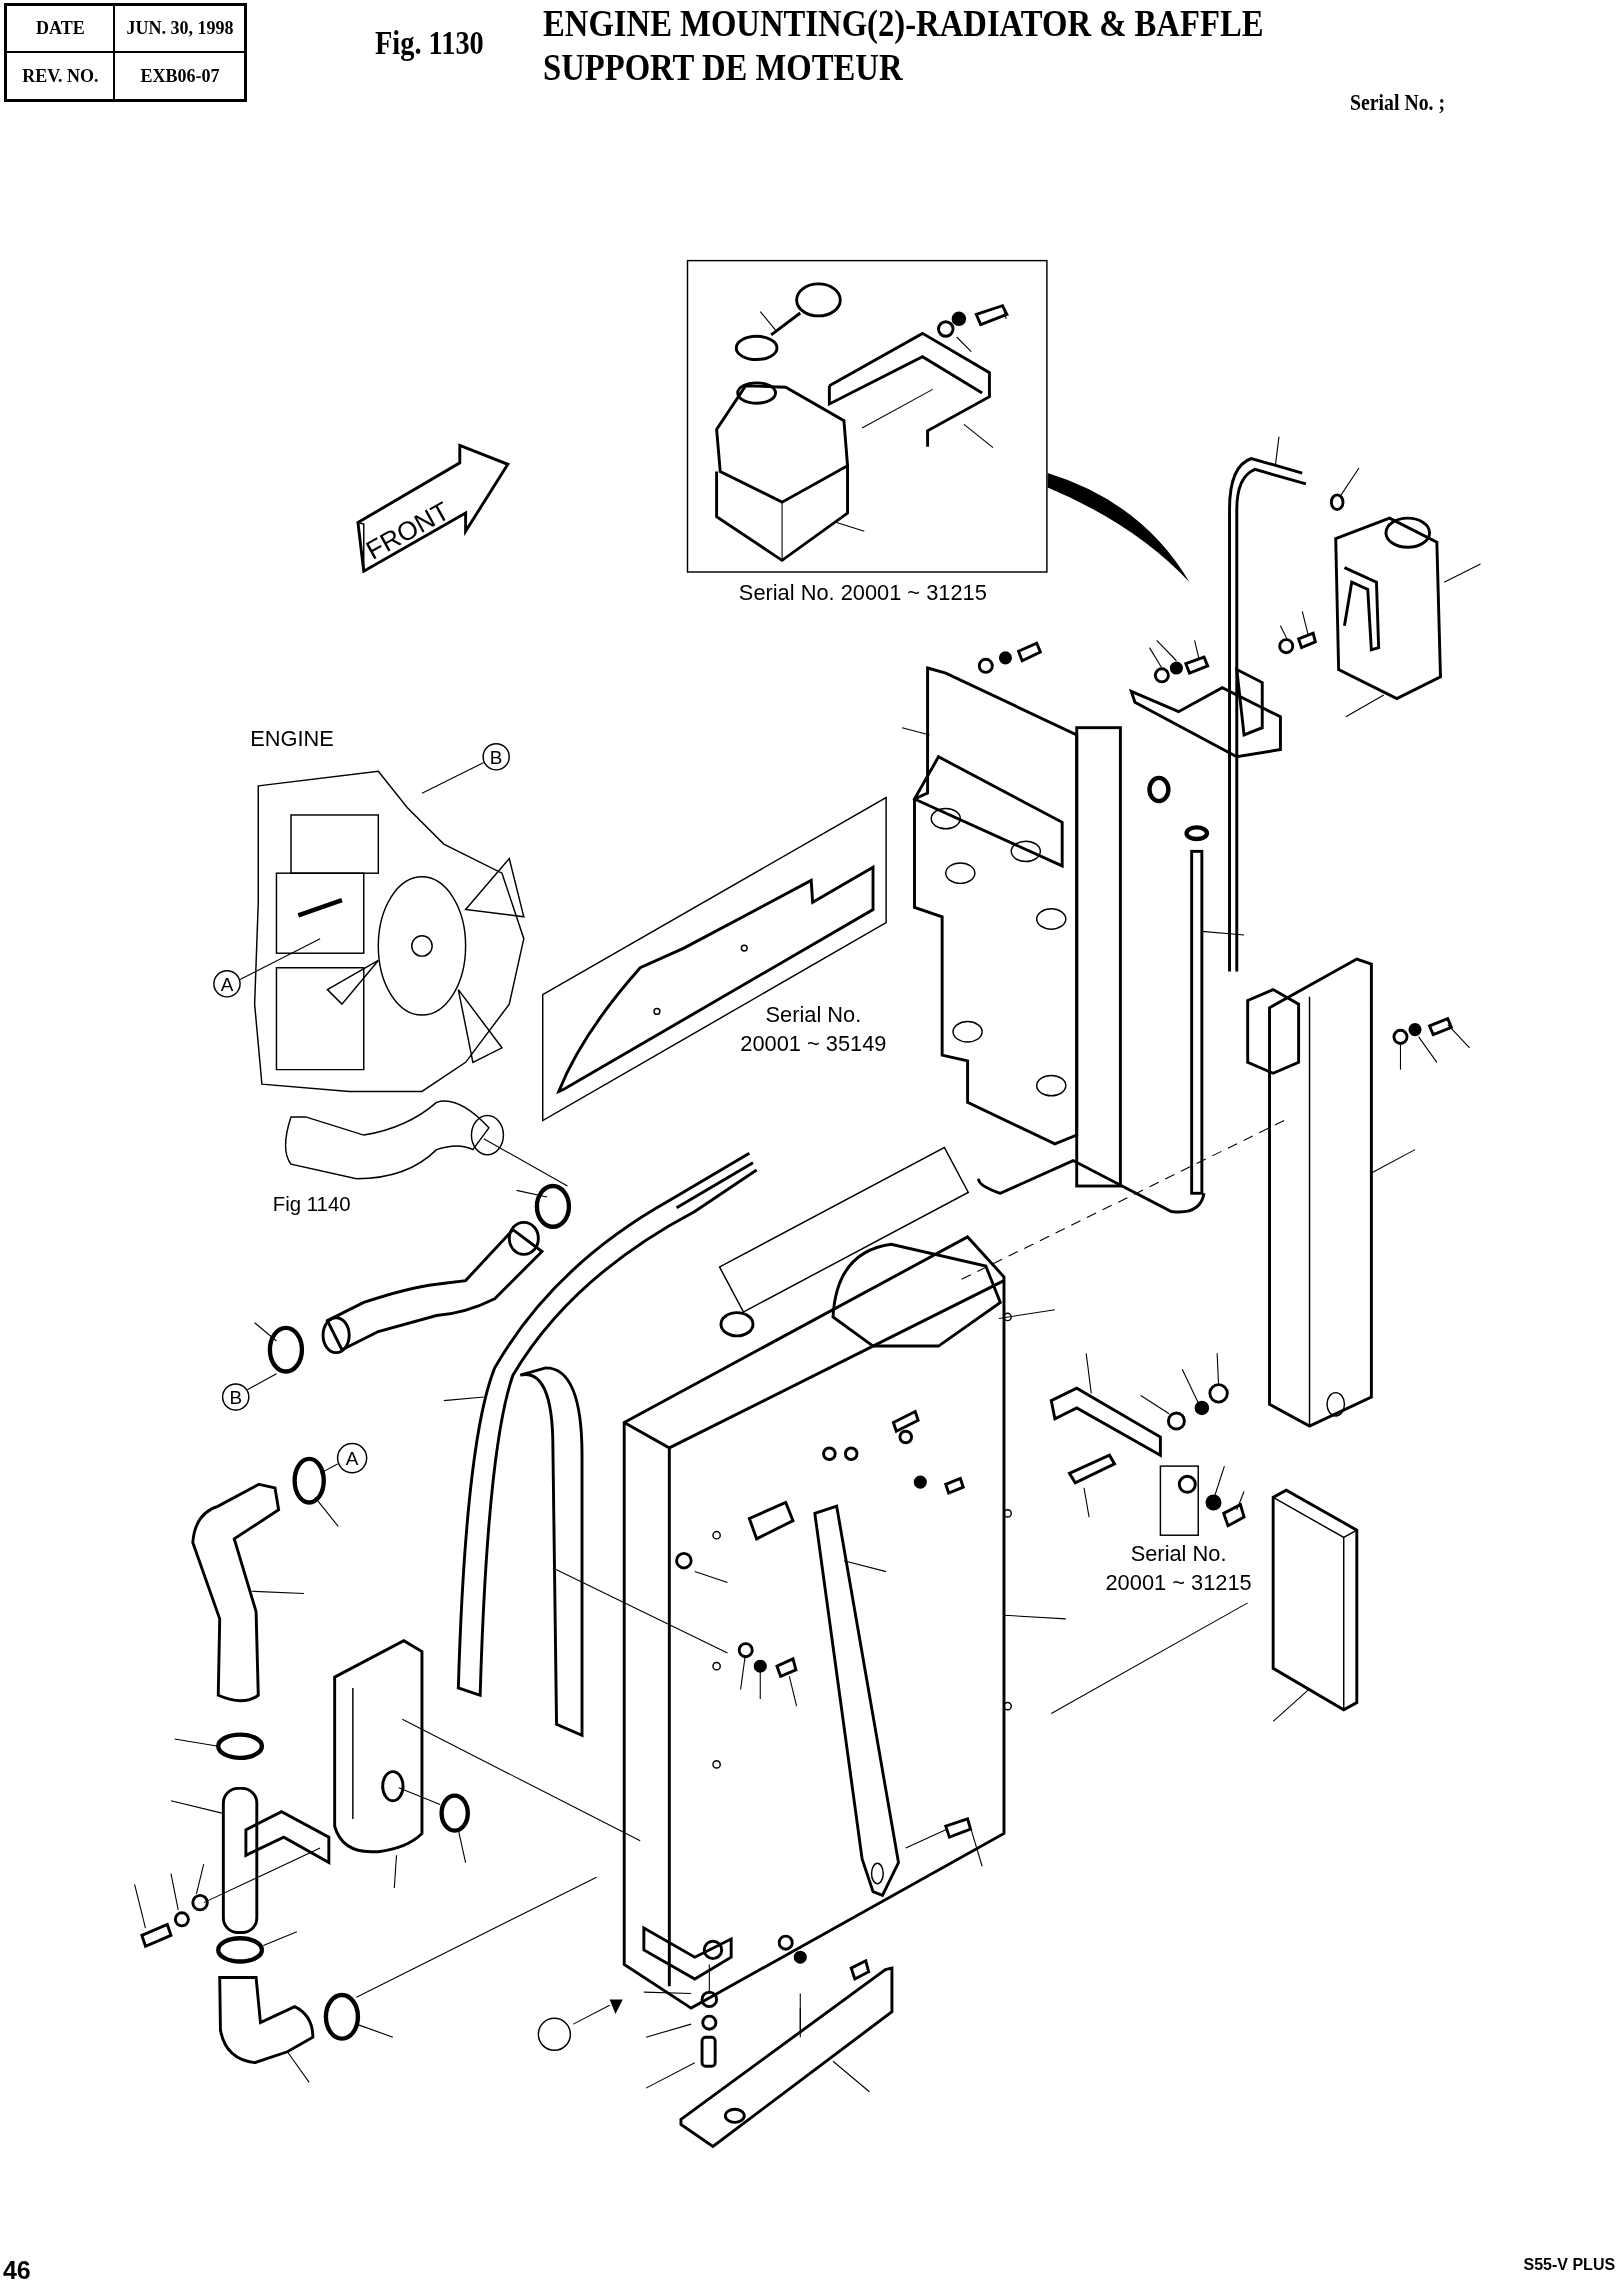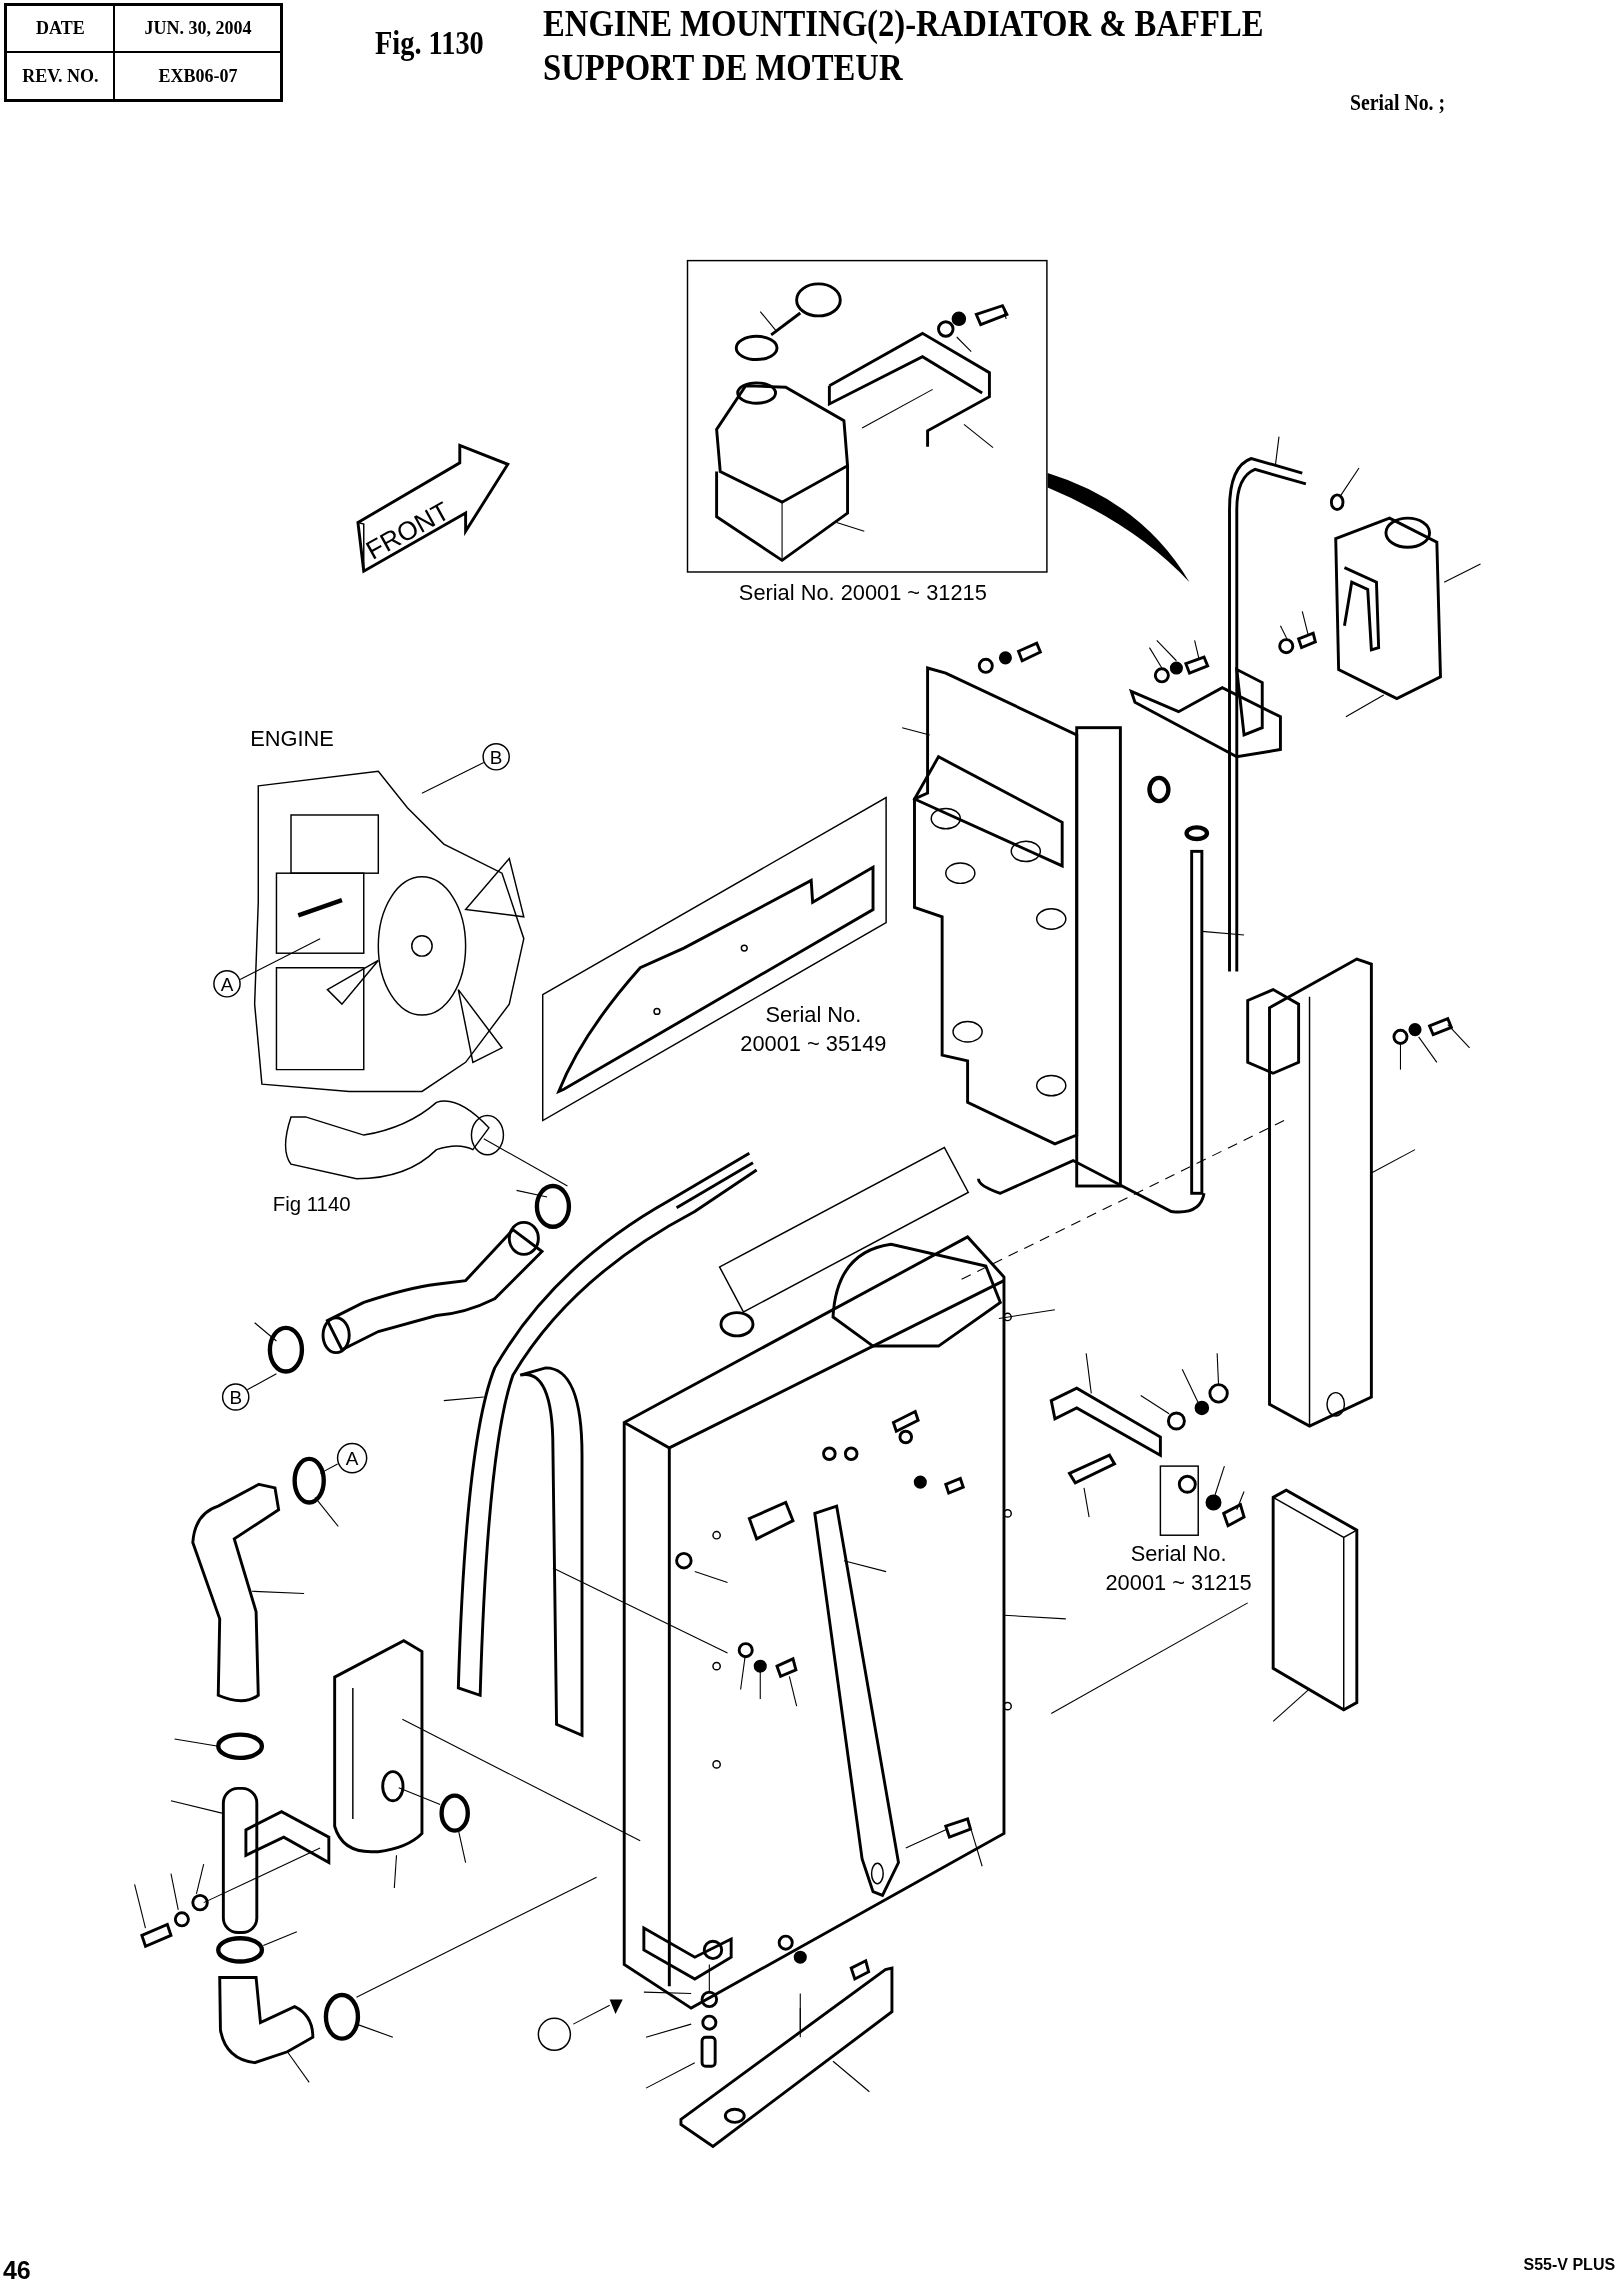--- a/index.html
+++ b/index.html
@@ -1,21 +1,21 @@
 <!DOCTYPE html>
 <html style="font-size:11.6px"><head>
 <meta charset="utf-8">
 <style>
   html, body { margin: 0; padding: 0; background: #ffffff; }
   body { width: 1618px; height: 2284px; position: relative; overflow: hidden; color: #000; }
   .serif { font-family: "Liberation Serif", "DejaVu Serif", serif; font-weight: bold; }
   .sans { font-family: "Liberation Sans", "DejaVu Sans", sans-serif; }
 
   
-  #hdr-table { position: absolute; left: 4.4px; top: 2.9px; width: 279px; height: 99px; border: 3.6px solid #000; box-sizing: border-box; border-collapse: collapse; }
+  #hdr-table { position: absolute; left: 4.4px; top: 2.9px; width: 243px; height: 99px; border: 3.6px solid #000; box-sizing: border-box; border-collapse: collapse; }
   #hdr-table td { border: 2.2px solid #000; text-align: center; vertical-align: middle; font-size: 18px; padding: 0; }
   #hdr-table td.lbl { width: 106px; }
 
   #fig-no { position: absolute; left: 375px; top: 25px; font-size: 33px; transform: scaleX(0.86); transform-origin: left top; white-space: nowrap; }
   #title1 { position: absolute; left: 543px; top: 2.9px; font-size: 38px; transform: scaleX(0.86); transform-origin: left top; white-space: nowrap; line-height: 41px; }
   #title2 { position: absolute; left: 543px; top: 47px; font-size: 38px; transform: scaleX(0.86); transform-origin: left top; white-space: nowrap; line-height: 41px; }
   #serial-hdr { position: absolute; left: 1350px; top: 90px; font-size: 23px; transform: scaleX(0.86); transform-origin: left top; white-space: nowrap; }
 
   #footer-page { position: absolute; left: 2.9px; top: 2256px; font-size: 25px; font-weight: bold; }
   #footer-model { position: absolute; right: 2.9px; top: 2256px; font-size: 16px; font-weight: bold; }
@@ -30,21 +30,21 @@
   #diagram .fillk { fill: #000; }
   #diagram text { font-family: "Liberation Sans", "DejaVu Sans", sans-serif; fill: #000; }
 </style>
 </head>
 <body>
 
 <table id="hdr-table" class="serif">
   <tbody>
       <tr>
     <td class="lbl">DATE</td>
-    <td>JUN. 30, 2004</td>
+    <td>JUN. 30, 1998</td>
   </tr>
   <tr>
     <td class="lbl">REV. NO.</td>
     <td>EXB06-07</td>
   </tr>
 </tbody>
   </table>
 
 <div id="fig-no" class="serif">Fig. 1130</div>
 <div id="title1" class="serif">ENGINE MOUNTING(2)-RADIATOR &amp; BAFFLE</div>

